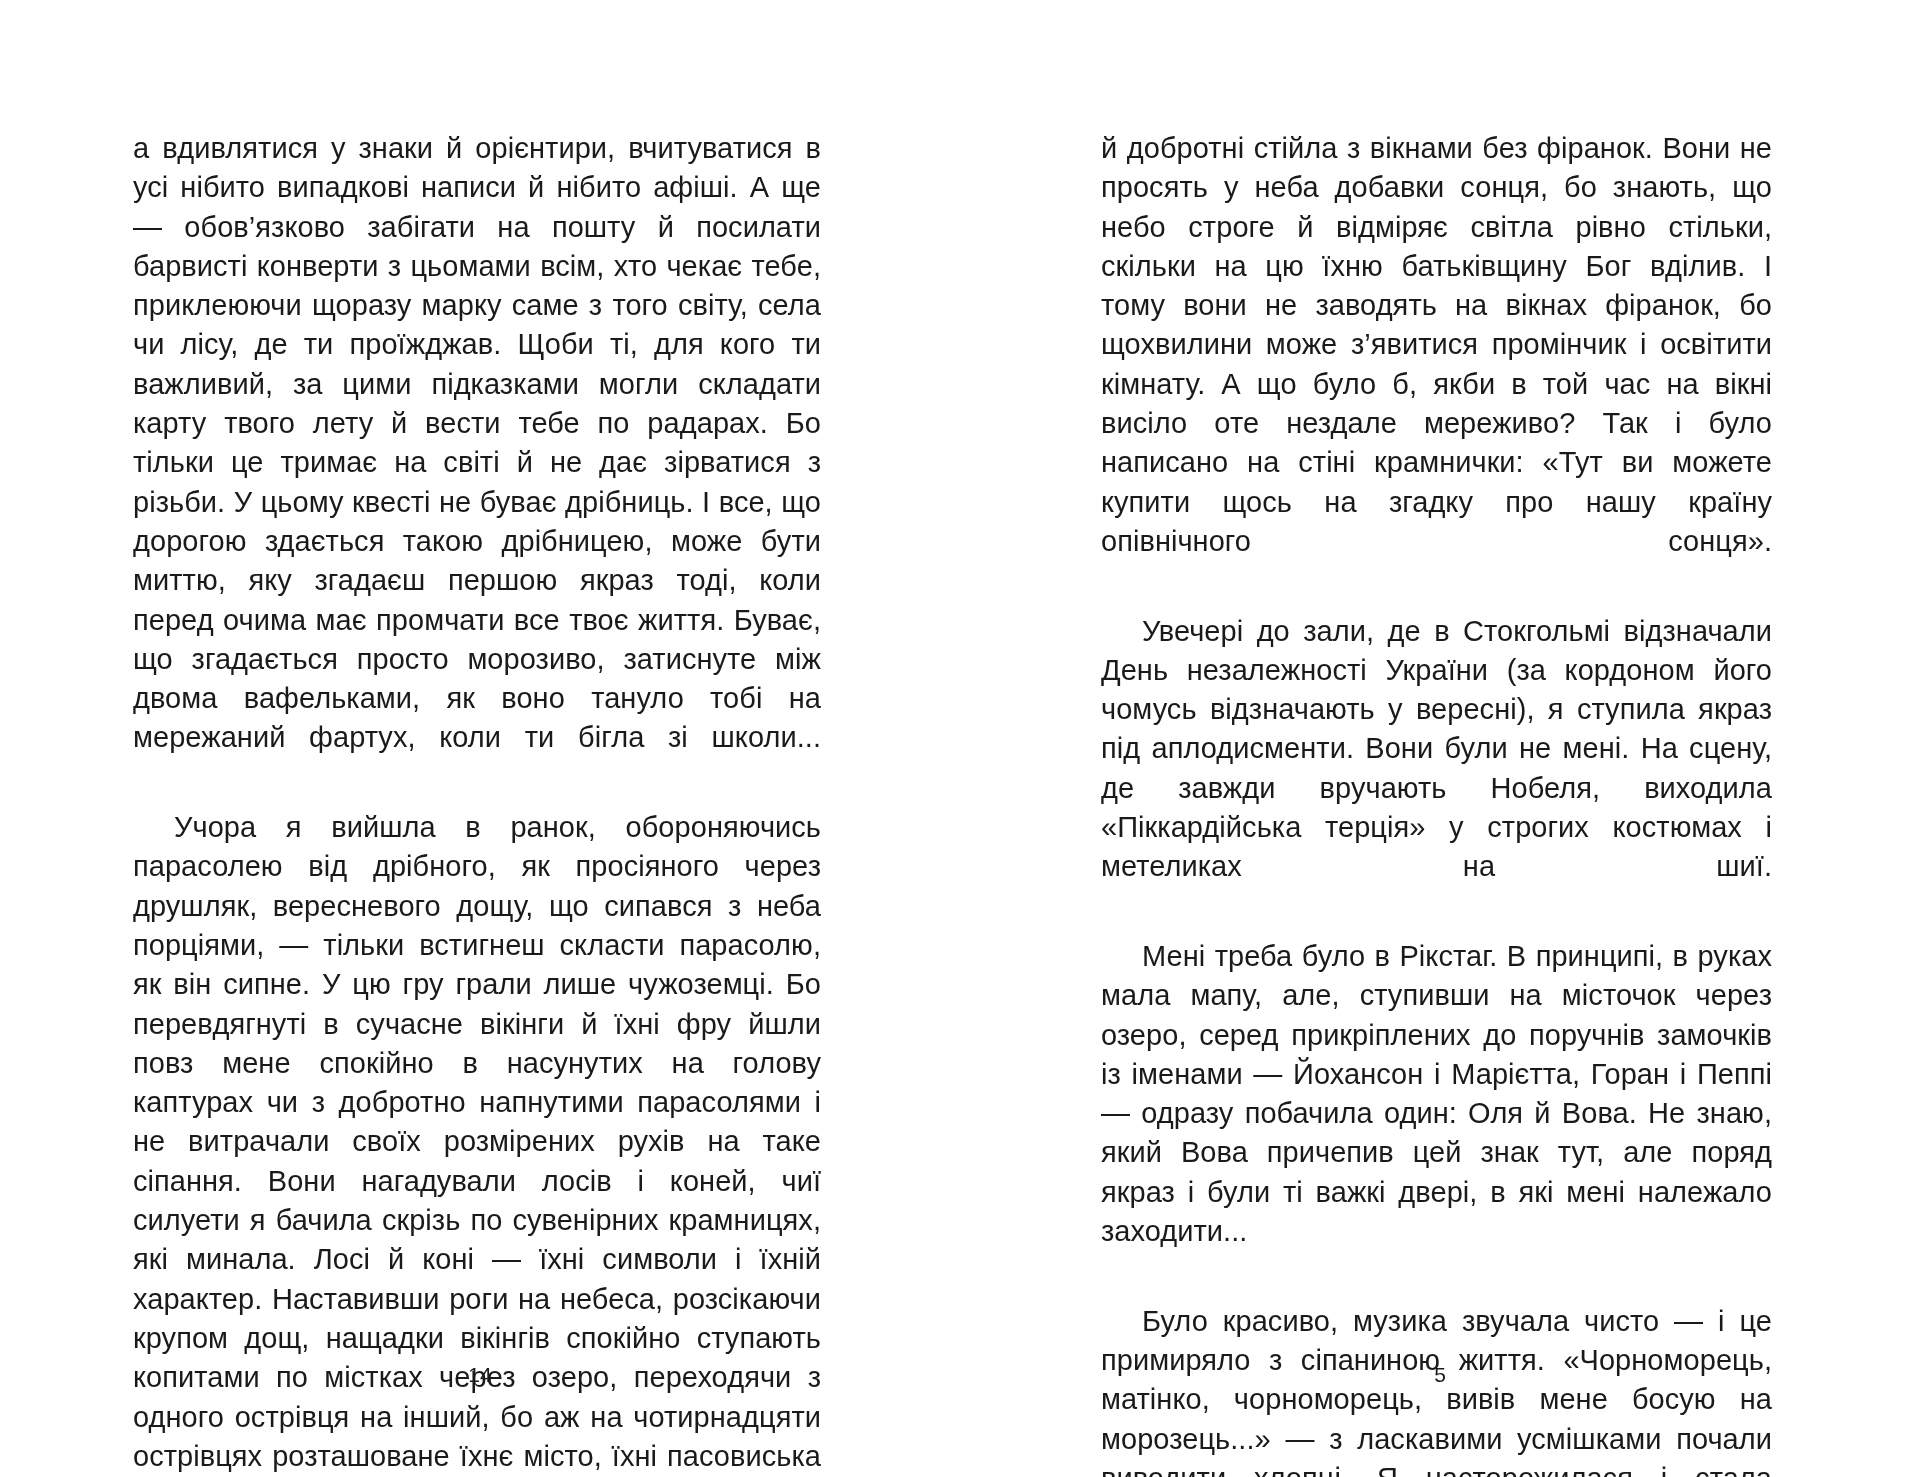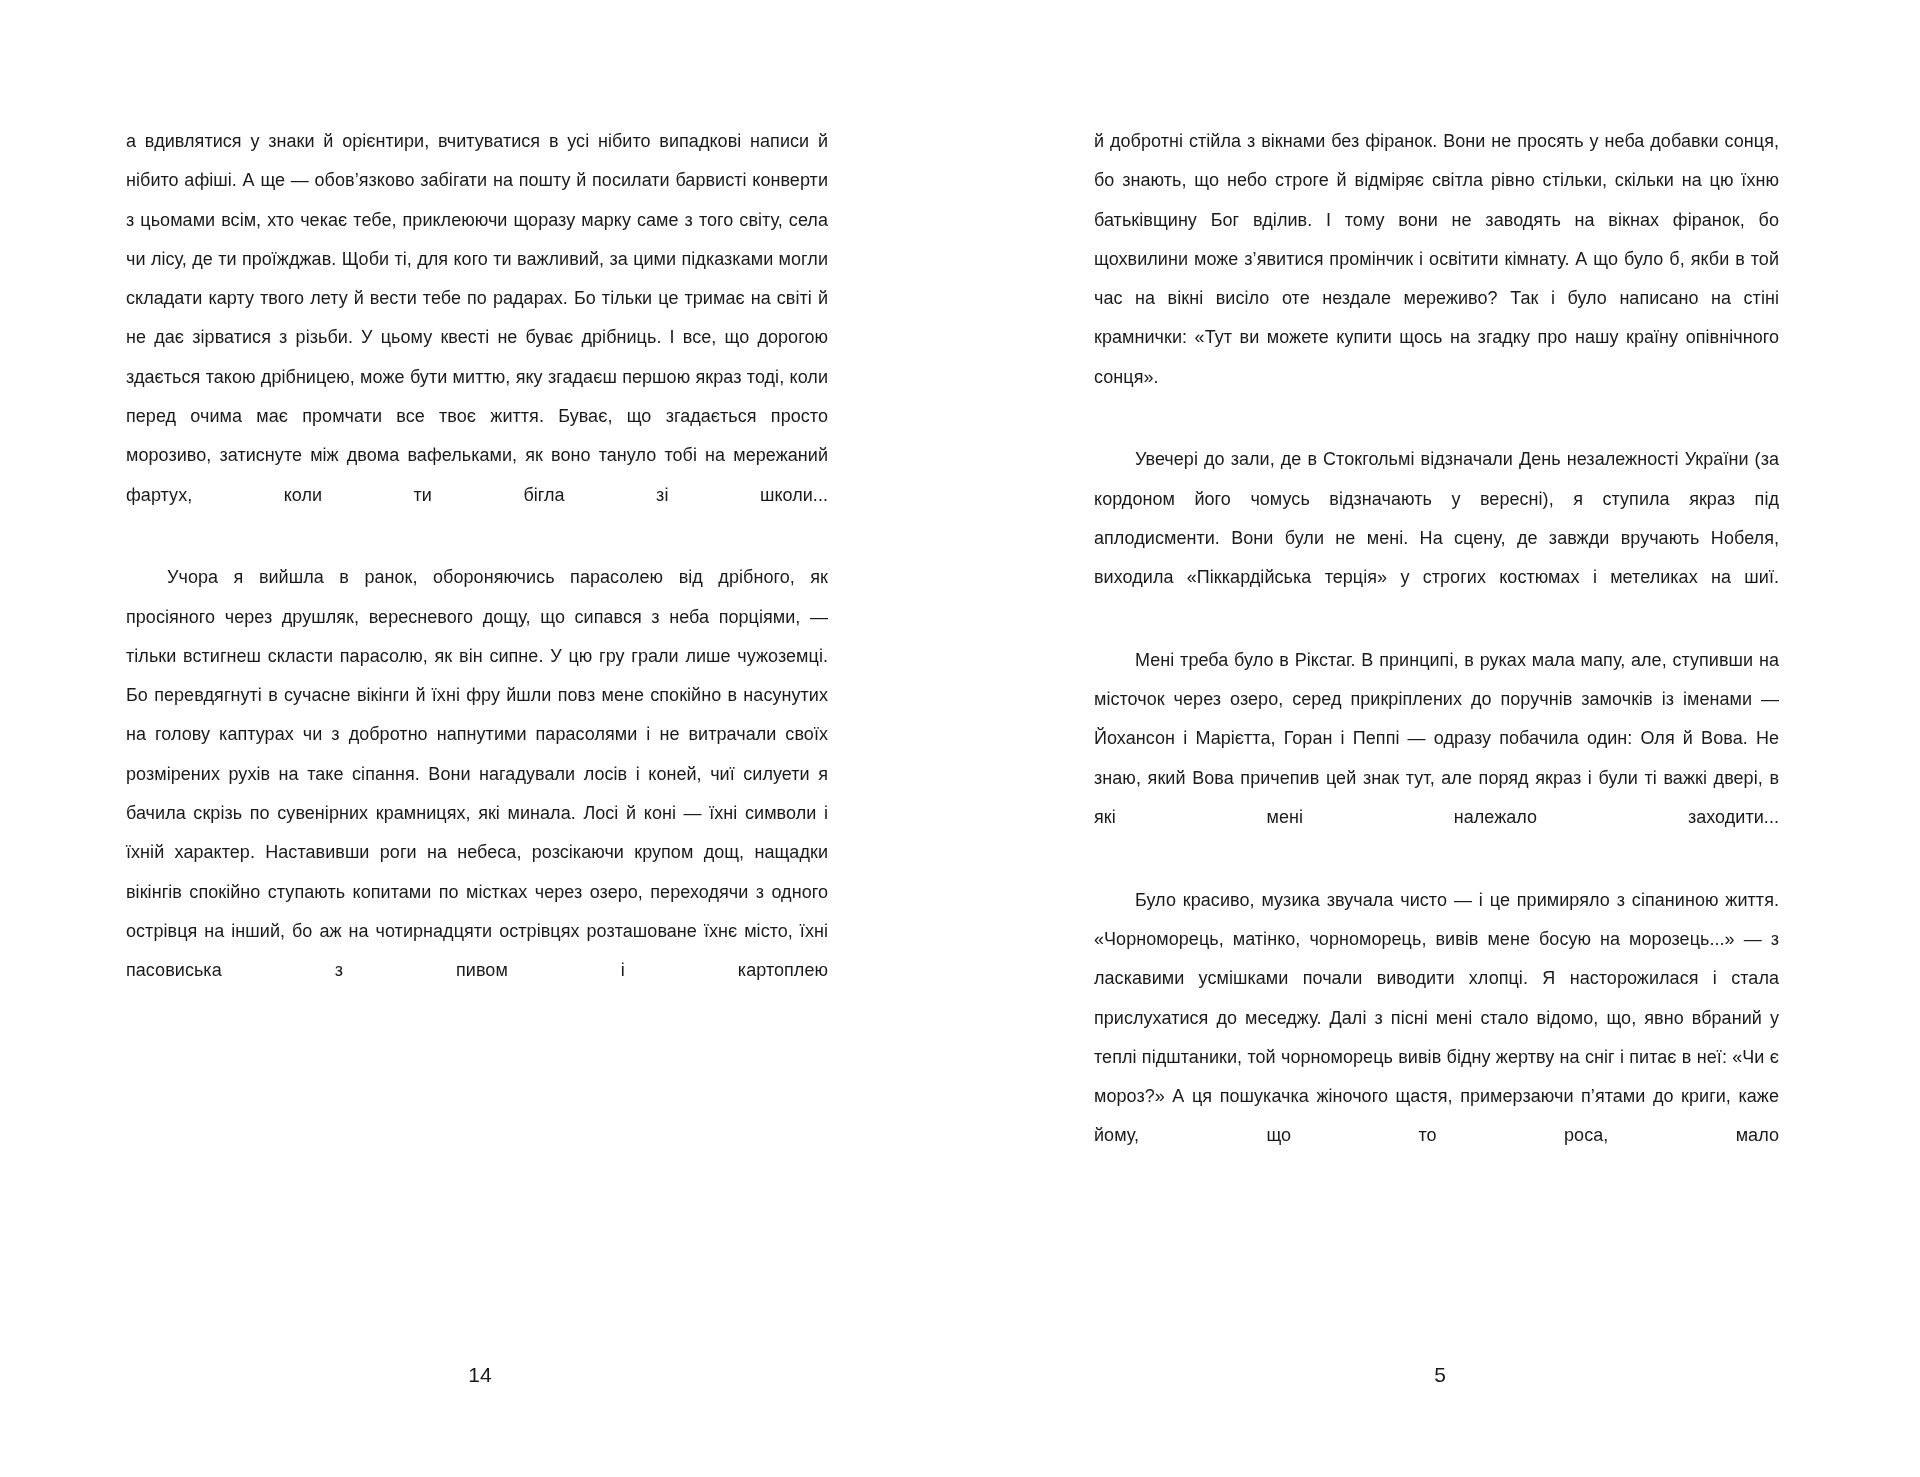--- a/index.html
+++ b/index.html
@@ -32,22 +32,22 @@
     padding: 0 128px 0 122px;
   }
   .page-right {
     width: 960px;
     padding: 0 137px 0 130px;
   }
   .text-col {
     flex: 0 0 auto;
   }
   p.para {
-    margin: 4px;
-    font-size: 18px;
+    margin: 11px;
+    font-size: 29px;
     line-height: 39.3px;
     text-align: justify;
     text-justify: inter-word;
     letter-spacing: 0.05px;
     word-spacing: 0.2px;
     -webkit-hyphens: manual;
     hyphens: manual;
   }
   p.para.indent {
     text-indent: 41px;

